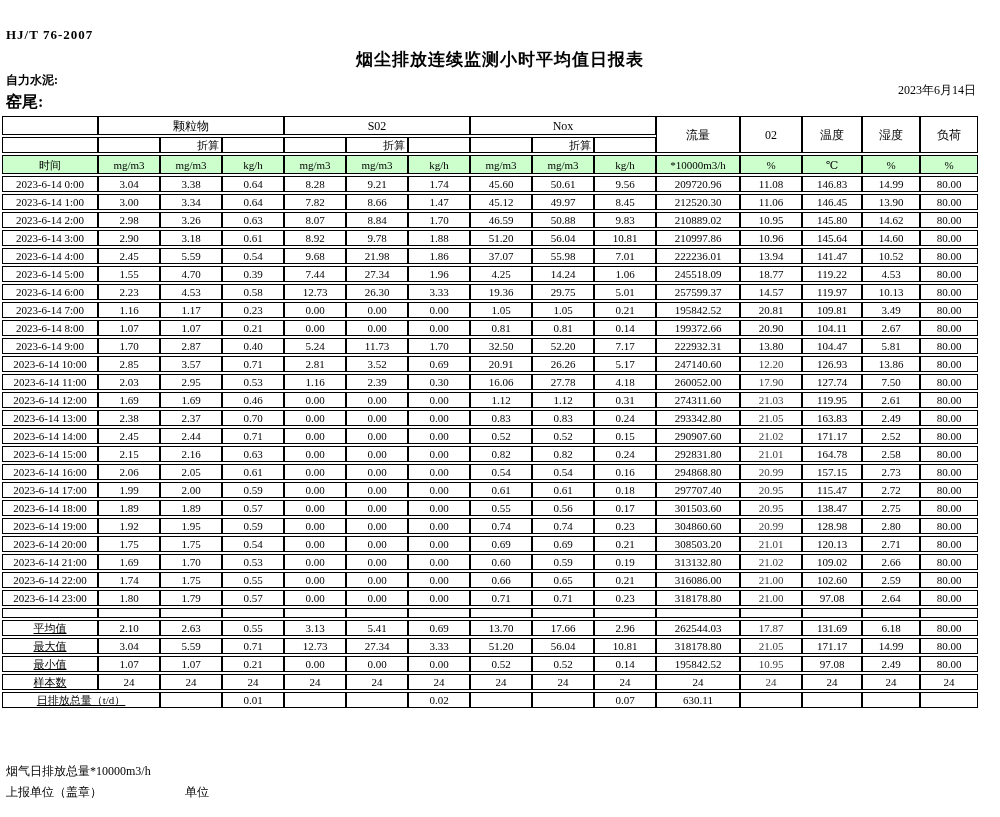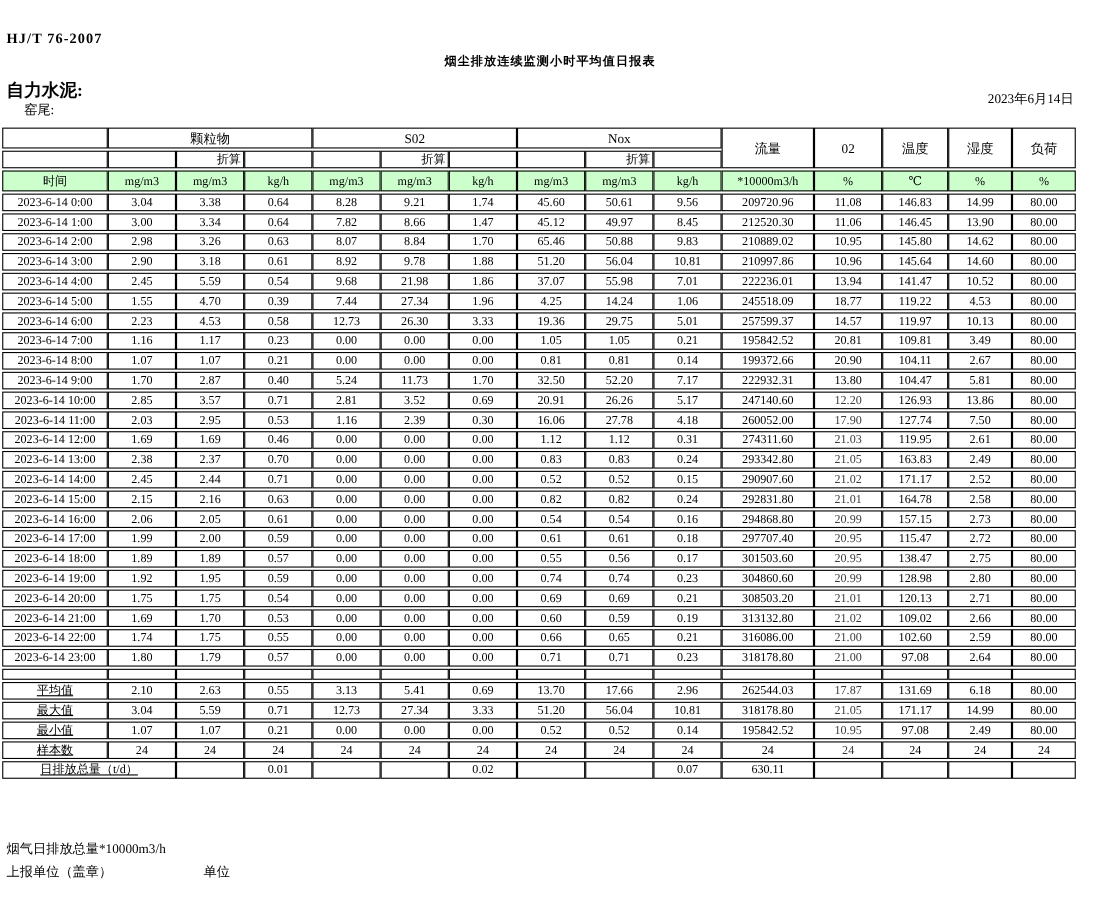--- a/index.html
+++ b/index.html
@@ -8,24 +8,24 @@
     font-family: "Liberation Serif", "DejaVu Serif", serif;
     color: #000;
     position: relative;
   }
   .std-code {
     position: absolute; left: 6px; top: 27px;
     font-size: 13px; font-weight: bold; letter-spacing: 1px; font-family: Liberation Serif, serif;
   }
   .report-title {
     position: absolute; left: 0; top: 48px; width: 100%;
-    text-align: center; font-size: 11px; font-weight: bold; letter-spacing: 1px;
+    text-align: center; font-size: 17px; font-weight: bold; letter-spacing: 1px;
   }
-  .company { position: absolute; left: 6px; top: 72px; font-size: 16px; font-weight: bold; }
-  .location { position: absolute; left: 22px; top: 92px; font-size: 12px; font-weight: normal; }
+  .company { position: absolute; left: 6px; top: 72px; font-size: 12px; font-weight: bold; }
+  .location { position: absolute; left: 6px; top: 92px; font-size: 16px; font-weight: bold; }
   .report-date { position: absolute; right: 24px; top: 82px; font-size: 12px; }
 
   table.rpt {
     position: absolute; left: 2px; top: 114px;
     width: 828px; table-layout: fixed;
     border-collapse: separate; border-spacing: 0 2px;
   }
   .rpt th, .rpt td {
     border: 1px solid #000;
     font-weight: normal;
@@ -156,21 +156,21 @@
         <td>80.00</td>
       </tr>
       <tr>
         <td class="c-time">2023-6-14 2:00</td>
         <td>2.98</td>
         <td>3.26</td>
         <td>0.63</td>
         <td>8.07</td>
         <td>8.84</td>
         <td>1.70</td>
-        <td>65.46</td>
+        <td>46.59</td>
         <td>50.88</td>
         <td>9.83</td>
         <td>210889.02</td>
         <td>10.95</td>
         <td>145.80</td>
         <td>14.62</td>
         <td>80.00</td>
       </tr>
       <tr>
         <td class="c-time">2023-6-14 3:00</td>

